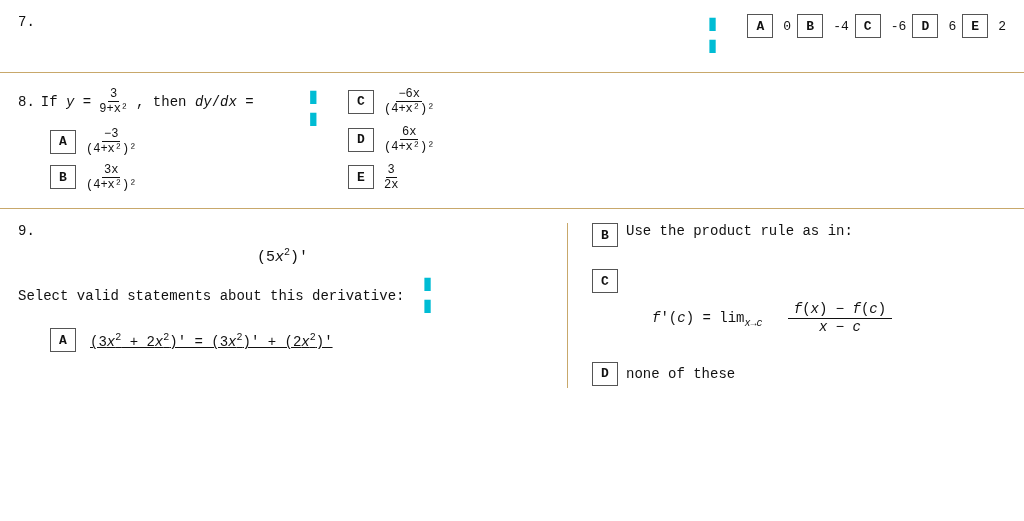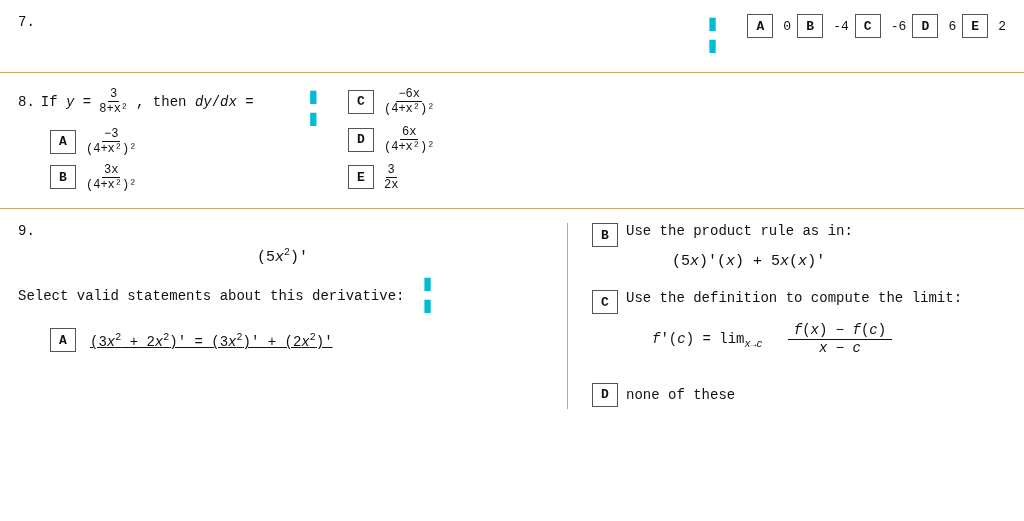--- a/index.html
+++ b/index.html
@@ -176,21 +176,21 @@
 </div>
 
 <div class="question-block">
   <div class="question-row">
     <div class="q8-left">
       <div style="display:flex; align-items:center; gap:6px; margin-bottom:10px;">
         <span>8.</span>
         <span>If <span style="font-style:italic;">y</span> =</span>
         <span class="fraction">
           <span class="numer">3</span>
-          <span class="denom">8+x²</span>
+          <span class="denom">9+x²</span>
         </span>
         <span>, then <span style="font-style:italic;">dy</span>/<span style="font-style:italic;">dx</span> =</span>
       </div>
       <div class="sub-answers">
         <div class="answer-row indent">
           <div class="answer-box">A</div>
           <span class="fraction">
             <span class="numer">−3</span>
             <span class="denom">(4+x²)²</span>
           </span>
@@ -265,29 +265,25 @@
 
     <div class="col-divider"></div>
 
     <div style="min-width:430px; padding-left:16px;">
       <div class="q9-right">
         <div>
           <div class="answer-row" style="align-items:flex-start;">
             <div class="answer-box">B</div>
             <span>Use the product rule as in:</span>
           </div>
-          <div class="product-math" style="font-size:15px; margin-left:80px; margin-top:6px;">
-            (5<span style="font-style:italic;">x</span>)′(<span style="font-style:italic;">x</span>) + 5<span style="font-style:italic;">x</span>(<span style="font-style:italic;">x</span>)′
-          </div>
         </div>
 
         <div style="margin-top:10px;">
           <div class="answer-row" style="align-items:flex-start;">
             <div class="answer-box">C</div>
-            <span>Use the definition to compute the limit:</span>
           </div>
           <div class="limit-math" style="margin-left:60px; margin-top:8px; font-size:14px;">
             <span style="font-style:italic;">f</span>′(<span style="font-style:italic;">c</span>) =
             <span style="font-size:14px;">lim</span><sub style="font-size:10px;"><span style="font-style:italic;">x</span>→<span style="font-style:italic;">c</span></sub>
             &nbsp;
             <span class="fraction" style="font-size:14px;justify-content:flex-end;">
               <span class="numer" style="padding:0 6px;"><span style="font-style:italic;">f</span>(<span style="font-style:italic;">x</span>) − <span style="font-style:italic;">f</span>(<span style="font-style:italic;">c</span>)</span>
               <span class="denom" style="padding:0 6px;"><span style="font-style:italic;">x</span> − <span style="font-style:italic;">c</span></span>
             </span>
           </div>

